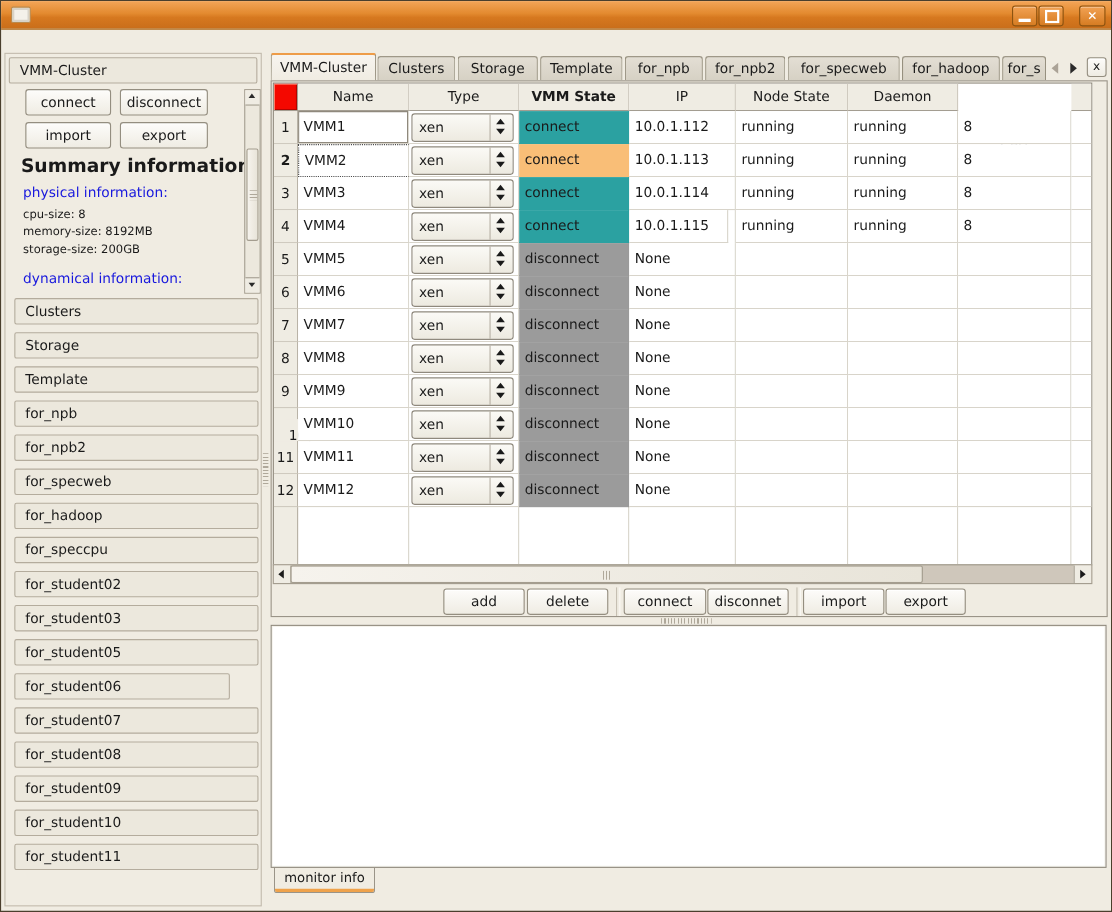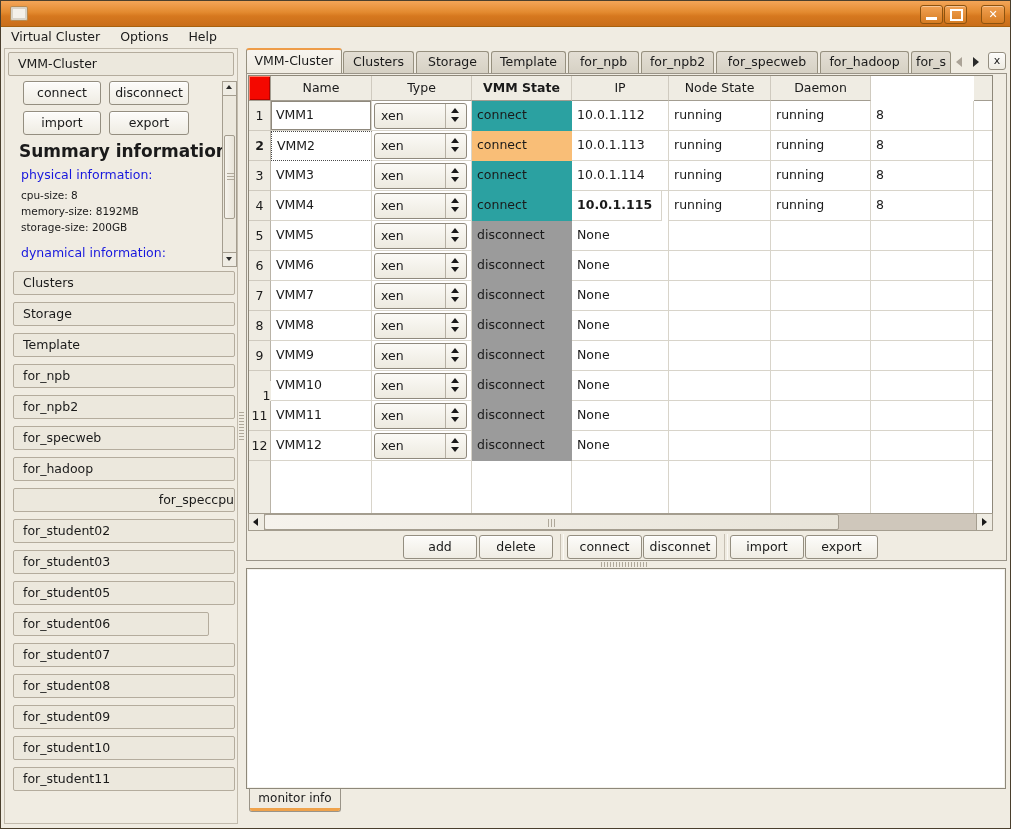--- a/index.html
+++ b/index.html
@@ -93,21 +93,20 @@
       <div class="win-glyph-min"></div>
     </div>
     <div class="win-btn" style="right:43px">
       <div class="win-glyph-max"></div>
     </div>
     <div class="win-btn" style="right:5px;width:22px">
       <div class="win-glyph-close">✕</div>
     </div>
   </div>
 
-  <div id="menubar"><div class="menu-item">Virtual Cluster</div><div class="menu-item">Options</div><div class="menu-item">Help</div></div>
 
   <div id="sidebar">
     <div class="expander-bar" style="left:3px;top:3px;width:226px">VMM-Cluster</div>
     <div id="vmm-content">
         <div class="gtk-button" style="position: absolute; left: 18px; top: 32px; width: 78px;">connect</div>
         <div class="gtk-button" style="position: absolute; left: 104px; top: 32px; width: 80px;">disconnect</div>
         <div class="gtk-button" style="position: absolute; left: 18px; top: 62px; width: 78px;">import</div>
         <div class="gtk-button" style="position: absolute; left: 104px; top: 62px; width: 80px;">export</div>
         <div style="position: absolute; left: 14px; top: 92px; font-weight: bold; font-size: 17px;">Summary information</div>
         <div class="blue-label" style="position: absolute; left: 16px; top: 118px; color: rgb(24, 24, 221);">physical information:</div>
@@ -128,21 +127,21 @@
         </div>
       </div>
     <div id="sidebar-list">
         <div class="expander-bar" style="position: absolute; left: 8px; top: 222px; width: 222px;">Clusters</div>
         <div class="expander-bar" style="position: absolute; left: 8px; top: 253px; width: 222px;">Storage</div>
         <div class="expander-bar" style="position: absolute; left: 8px; top: 284px; width: 222px;">Template</div>
         <div class="expander-bar" style="position: absolute; left: 8px; top: 315px; width: 222px;">for_npb</div>
         <div class="expander-bar" style="position: absolute; left: 8px; top: 346px; width: 222px;">for_npb2</div>
         <div class="expander-bar" style="position: absolute; left: 8px; top: 377px; width: 222px;">for_specweb</div>
         <div class="expander-bar" style="position: absolute; left: 8px; top: 408px; width: 222px;">for_hadoop</div>
-        <div class="expander-bar" style="position: absolute; left: 8px; top: 439px; width: 222px; text-align: right;">for_speccpu</div>
+        <div class="expander-bar" style="position: absolute; left: 8px; top: 439px; width: 222px;">for_speccpu</div>
         <div class="expander-bar" style="position: absolute; left: 8px; top: 470px; width: 222px;">for_student02</div>
         <div class="expander-bar" style="position: absolute; left: 8px; top: 501px; width: 222px;">for_student03</div>
         <div class="expander-bar" style="position: absolute; left: 8px; top: 532px; width: 222px;">for_student05</div>
         <div class="expander-bar" style="position: absolute; left: 8px; top: 563px; width: 196px;">for_student06</div>
         <div class="expander-bar" style="position: absolute; left: 8px; top: 594px; width: 222px;">for_student07</div>
         <div class="expander-bar" style="position: absolute; left: 8px; top: 625px; width: 222px;">for_student08</div>
         <div class="expander-bar" style="position: absolute; left: 8px; top: 656px; width: 222px;">for_student09</div>
         <div class="expander-bar" style="position: absolute; left: 8px; top: 687px; width: 222px;">for_student10</div>
         <div class="expander-bar" style="position: absolute; left: 8px; top: 718px; width: 222px;">for_student11</div>
       </div>
@@ -254,21 +253,21 @@
           <div class="cell td" style="left: 123px; top: 115px; width: 100px; height: 30px;">
             <div class="spin">
               <div class="spin-text">xen</div>
               <div class="spin-arrows">
                 <div class="tri" style="position: absolute; left: 5px; top: 4px; border-left: 4px solid transparent; border-right: 4px solid transparent; border-bottom: 5px solid rgb(26, 26, 26);"></div>
                 <div class="tri" style="position: absolute; left: 5px; top: 13px; border-left: 4px solid transparent; border-right: 4px solid transparent; border-top: 5px solid rgb(26, 26, 26);"></div>
               </div>
             </div>
           </div>
           <div class="cell td" style="left: 223px; top: 115px; width: 100px; height: 30px; background: rgb(43, 161, 161); border-right: 1px solid rgb(43, 161, 161); border-bottom: 1px solid rgb(43, 161, 161);">connect</div>
-          <div class="cell td" style="left: 323px; top: 115px; width: 90px; height: 30px; font-weight: bold;">10.0.1.115</div>
+          <div class="cell td" style="left: 323px; top: 115px; width: 90px; height: 30px;">10.0.1.115</div>
           <div class="cell td" style="left: 420px; top: 115px; width: 102px; height: 30px;">running</div>
           <div class="cell td" style="left: 522px; top: 115px; width: 100px; height: 30px;">running</div>
           <div class="cell td" style="left: 622px; top: 115px; width: 103px; height: 30px;">8</div>
           <div class="cell td" style="left: 725px; top: 115px; width: 20px; height: 30px;"></div>
         </div>
         <div>
           <div class="cell rownum" style="left: 0px; top: 145px; width: 22px; height: 30px;">5</div>
           <div class="cell td" style="left: 22px; top: 145px; width: 101px; height: 30px;">VMM5</div>
           <div class="cell td" style="left: 123px; top: 145px; width: 100px; height: 30px;">
             <div class="spin">

